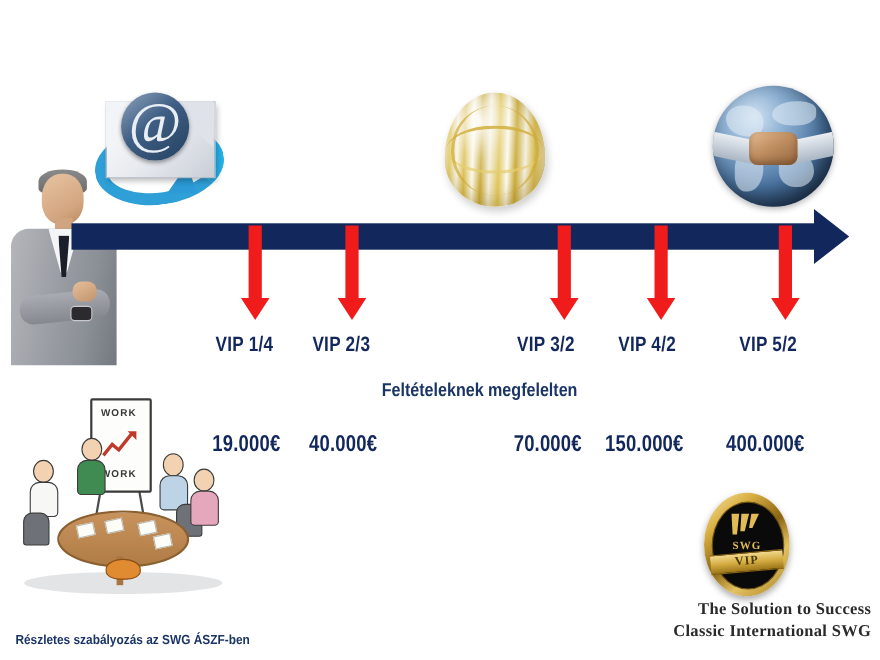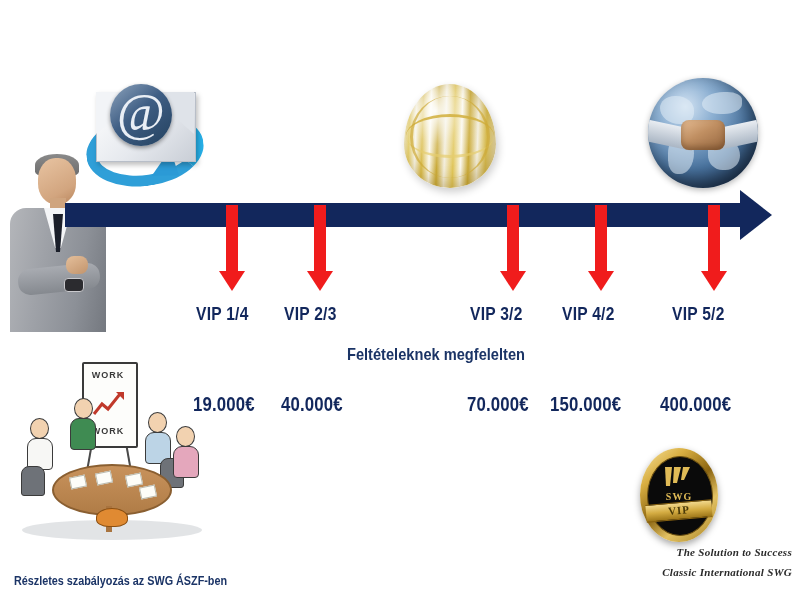--- a/index.html
+++ b/index.html
@@ -552,22 +552,21 @@
     font-weight: bold;
     color: #4a3a08;
     transform: rotate(-5deg);
     letter-spacing: 1px;
   }
 
   .tagline {
     position: absolute;
     right: 8px;
     font-family: "Liberation Serif", serif;
-    font-style: italic;
-    font-size: 11px;
+    font-size: 15px;
     font-weight: bold;
     color: #2a2a2a;
     white-space: nowrap;
     text-align: center;
     letter-spacing: 0.3px;
   }
   .tagline-1 { top: 546px; }
   .tagline-2 { top: 566px; }
 
   

